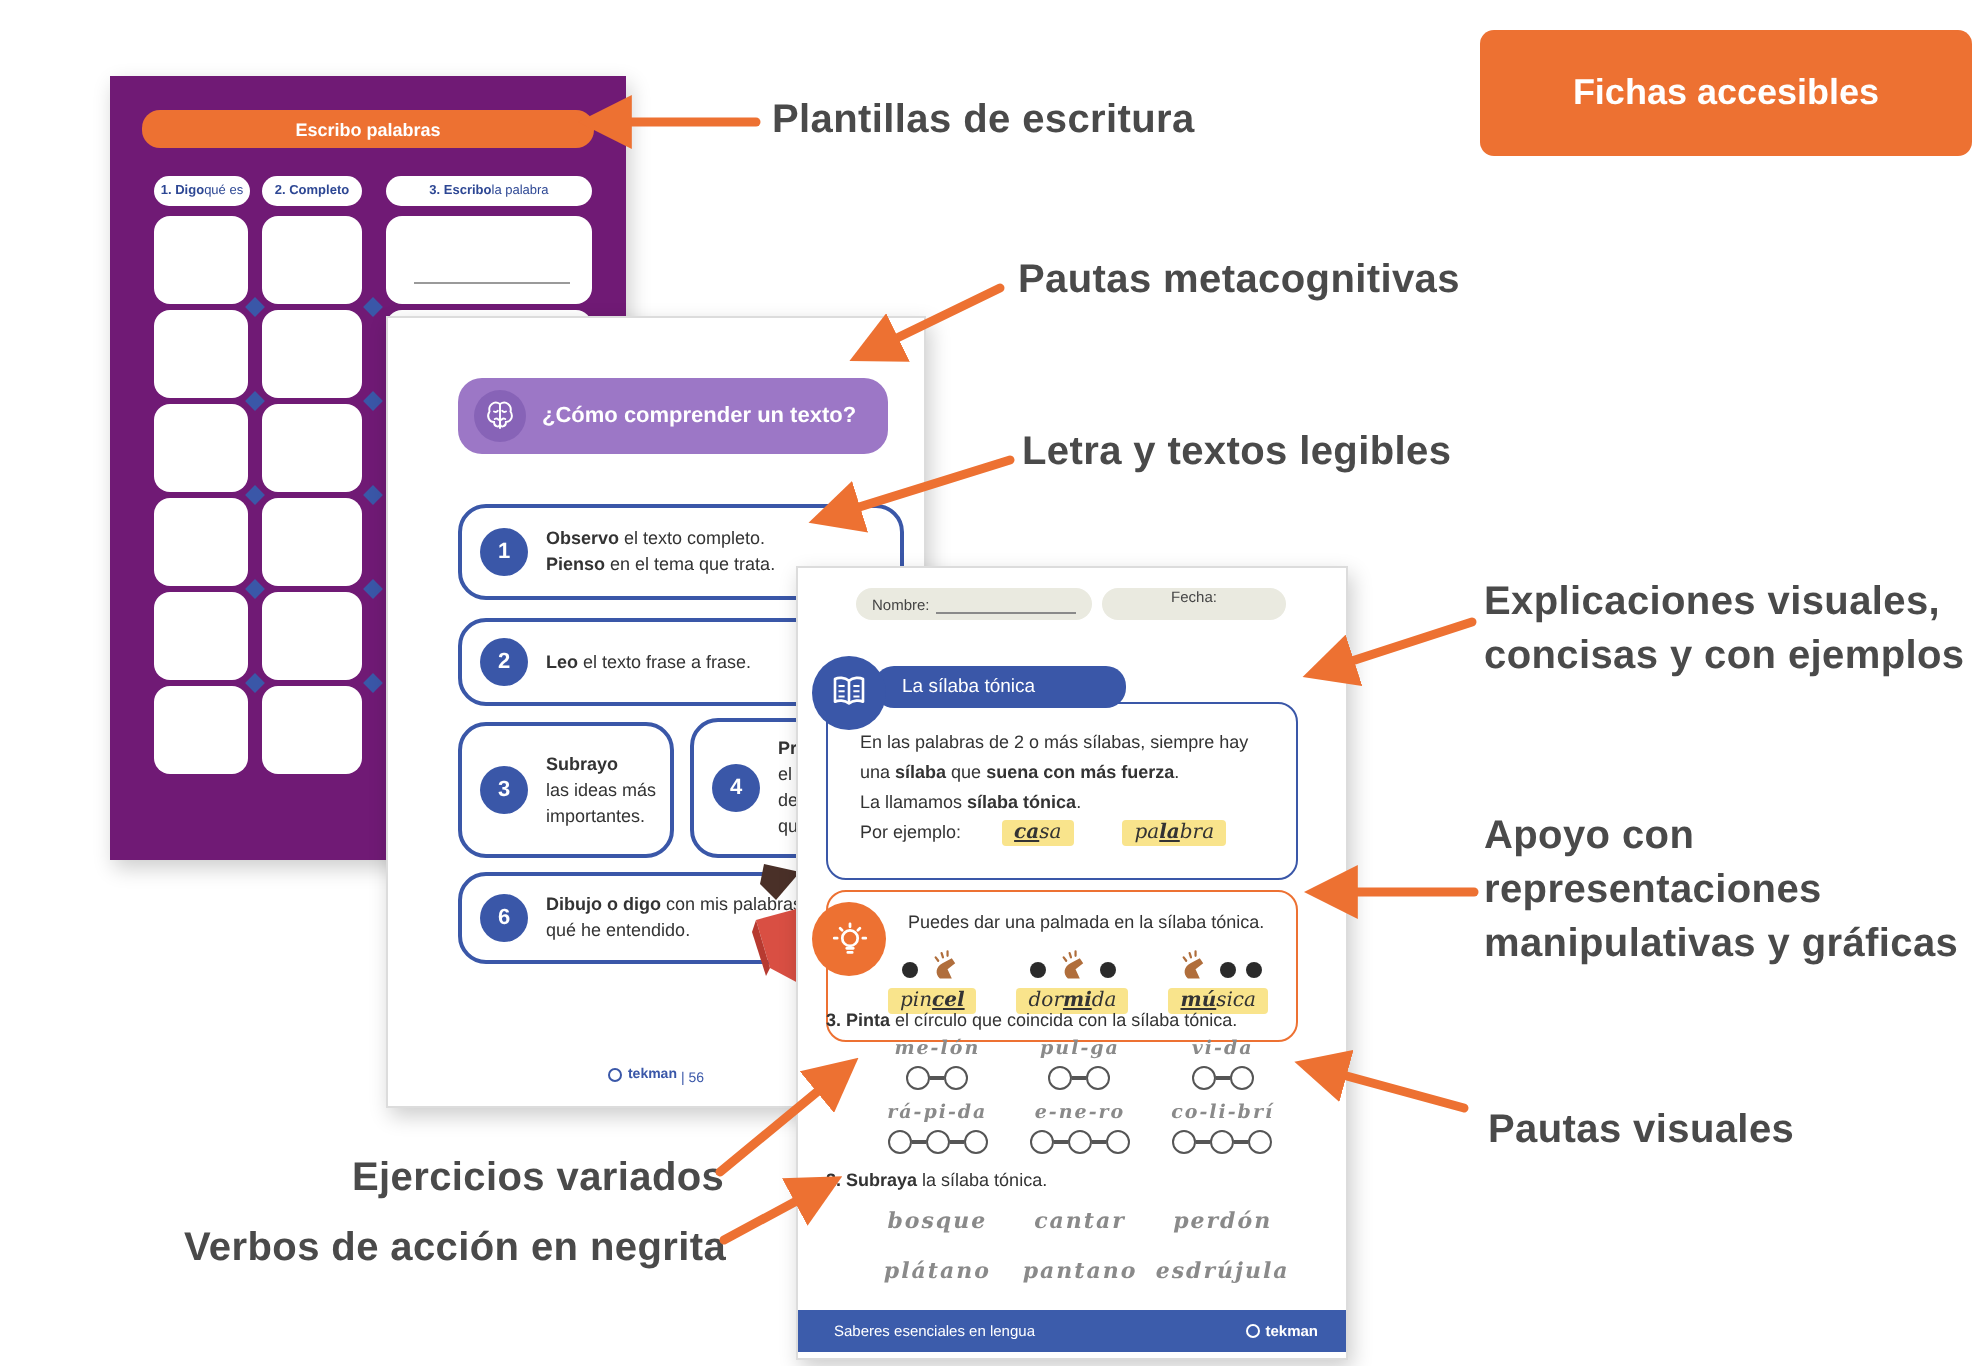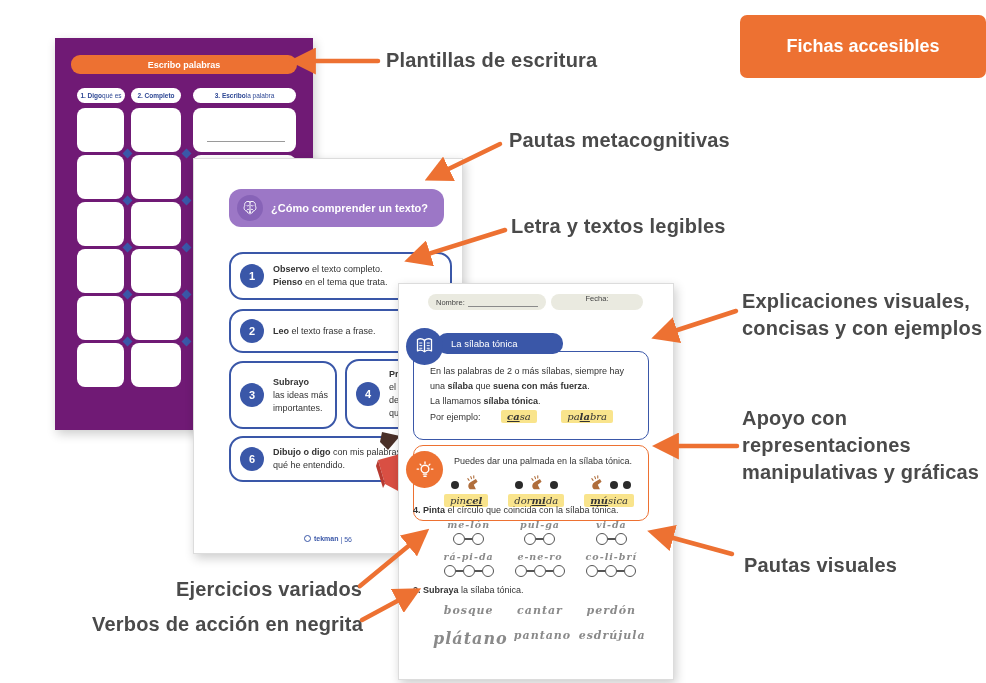--- a/index.html
+++ b/index.html
@@ -280,21 +280,21 @@
               </svg>
             <span class="dot"></span>
             <span class="dot"></span>
           </div>
           <span class="hl cursive"><span></span><b>mú</b><span>sica</span></span>
         </div>
       </div>
     </div>
 
     <div class="exline abs" style="left:14px;top:221px;">
-      <b>4. Pinta</b><span> el círculo que coincida con la sílaba tónica.</span>
+      <b>3. Pinta</b><span> el círculo que coincida con la sílaba tónica.</span>
     </div>
     <div class="wordrow abs cursive" style="left:0;right:0;top:235px;">
       <span class="w">me-lón</span>
       <span class="w">pul-ga</span>
       <span class="w">vi-da</span>
     </div>
     <div class="chainrow abs" style="left:0;right:0;top:249px;">
       <span class="chain">
           <span class="c"></span>
           <span class="l"></span>
@@ -342,25 +342,32 @@
 
     <div class="exline abs" style="left:14px;top:301px;">
       <b>2. Subraya</b><span> la sílaba tónica.</span>
     </div>
     <div class="wordrow abs cursive" style="left:0;right:0;top:320px;">
       <span class="w" style="font-size:11px;">bosque</span>
       <span class="w" style="font-size:11px;">cantar</span>
       <span class="w" style="font-size:11px;">perdón</span>
     </div>
     <div class="wordrow abs cursive" style="left:0;right:0;top:345px;">
-      <span class="w" style="font-size:16px;">plátano</span>
+      <span class="w" style="font-size:11px;">plátano</span>
       <span class="w" style="font-size:11px;">pantano</span>
       <span class="w" style="font-size:11px;">esdrújula</span>
     </div>
 
+    <div class="fs-footer">
+      <span>Saberes esenciales en lengua</span>
+      <span class="logo">
+          <span class="ring"></span>
+          <span>tekman</span>
+        </span>
+    </div>
   </div>
 
   <div class="badge">
     <span>Fichas accesibles</span>
   </div>
 
   <div class="note" style="left:386px;top:47px;">Plantillas de escritura</div>
   <div class="note" style="left:509px;top:127px;">Pautas metacognitivas</div>
   <div class="note" style="left:511px;top:213px;">Letra y textos legibles</div>
   <div class="note" style="left:742px;top:288px;">

